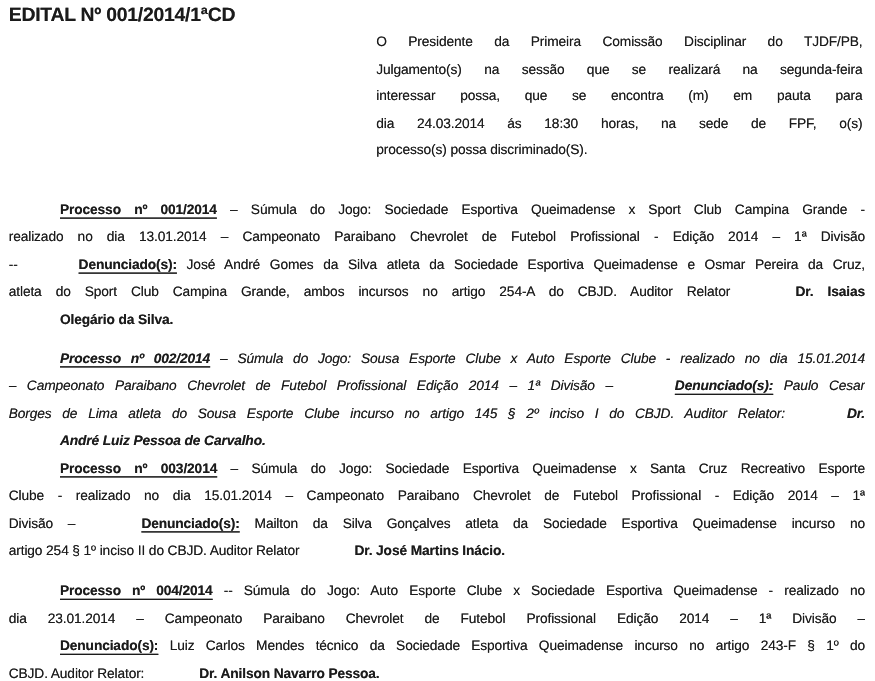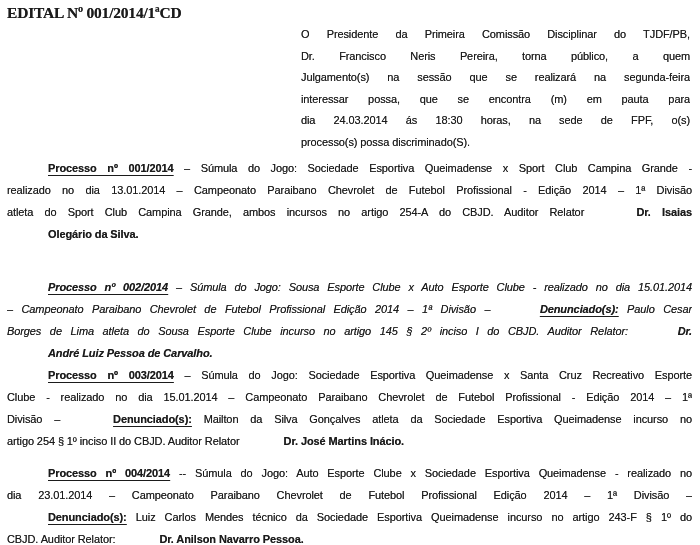--- a/index.html
+++ b/index.html
@@ -18,21 +18,20 @@
     text-shadow: 0 0 0.5px rgba(10,10,10,0.65);
   }
   .doc-title {
     position: absolute;
     top: 4px;
     left: 7px;
     font-size: 15.5px;
     font-weight: 700;
     letter-spacing: -0.2px;
     white-space: nowrap;
-    font-family: Liberation Serif, serif;
   }
   .intro-block {
     position: absolute;
     top: 24px;
     left: 301px;
     width: 389px;
   }
   .intro-block .tline {
     line-height: 21.5px;
     height: 21.5px;
@@ -66,30 +65,30 @@
   }
 </style>
 </head>
 <body>
 
 <div id="page">
   <div class="doc-title">EDITAL Nº 001/2014/1ªCD</div>
 
   <div class="intro-block">
       <div class="tline"><span>O Presidente da Primeira Comissão Disciplinar do TJDF/PB,</span></div>
-      <div class="tline"><span>Dr. Francisco Neris Pereira, torna público, a quem</span></div>
       <div class="tline"><span>Julgamento(s) na sessão que se realizará na segunda-feira</span></div>
       <div class="tline"><span>interessar possa, que se encontra (m) em pauta para</span></div>
       <div class="tline"><span>dia 24.03.2014 ás 18:30 horas, na sede de FPF, o(s)</span></div>
       <div class="tline last"><span>processo(s) possa discriminado(S).</span></div>
     </div>
 
   <div id="p1" class="process-block">
       <div class="tline"><span class="b u">Processo nº 001/2014</span><span> – Súmula do Jogo: Sociedade Esportiva Queimadense x Sport Club Campina Grande -</span></div>
       <div class="tline"><span>realizado no dia 13.01.2014 – Campeonato Paraibano Chevrolet de Futebol Profissional - Edição 2014 – 1ª Divisão</span></div>
+      <div class="tline"><span>-- </span><span class="b u">Denunciado(s):</span><span> José André Gomes da Silva atleta da Sociedade Esportiva Queimadense e Osmar Pereira da Cruz,</span></div>
       <div class="tline"><span>atleta do Sport Club Campina Grande, ambos incursos no artigo 254-A do CBJD. Auditor Relator </span><span class="b">Dr. Isaias</span></div>
       <div class="tline last"><span class="b">Olegário da Silva.</span></div>
     </div>
 
   <div id="p2" class="process-block">
       <div class="tline"><span class="b u">Processo nº 002/2014</span><span> – Súmula do Jogo: Sousa Esporte Clube x Auto Esporte Clube - realizado no dia 15.01.2014</span></div>
       <div class="tline"><span>– Campeonato Paraibano Chevrolet de Futebol Profissional Edição 2014 – 1ª Divisão – </span><span class="b u">Denunciado(s):</span><span> Paulo Cesar</span></div>
       <div class="tline"><span>Borges de Lima atleta do Sousa Esporte Clube incurso no artigo 145 § 2º inciso I do CBJD. Auditor Relator: </span><span class="b">Dr.</span></div>
       <div class="tline last"><span class="b">André Luiz Pessoa de Carvalho.</span></div>
     </div>

